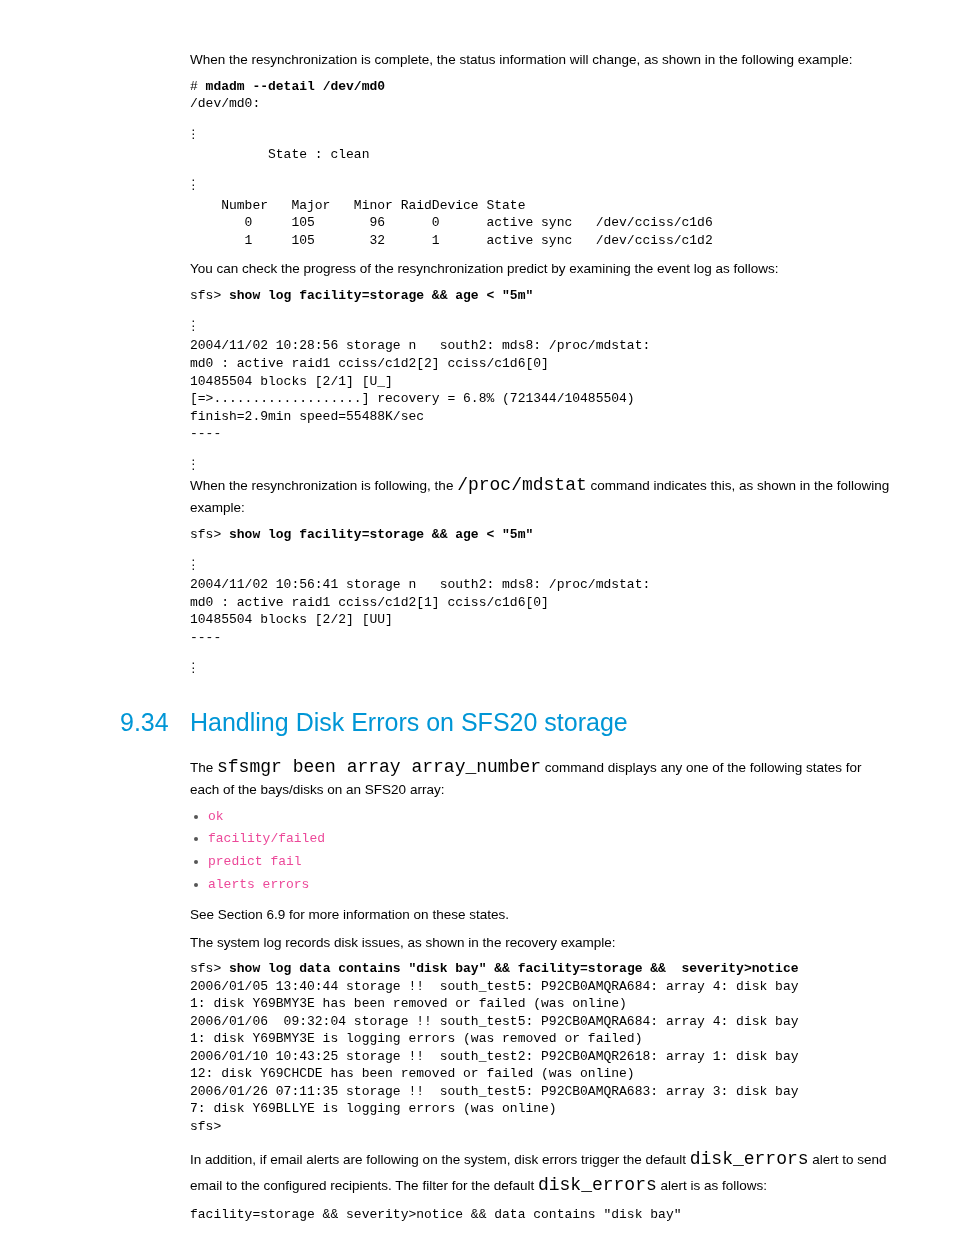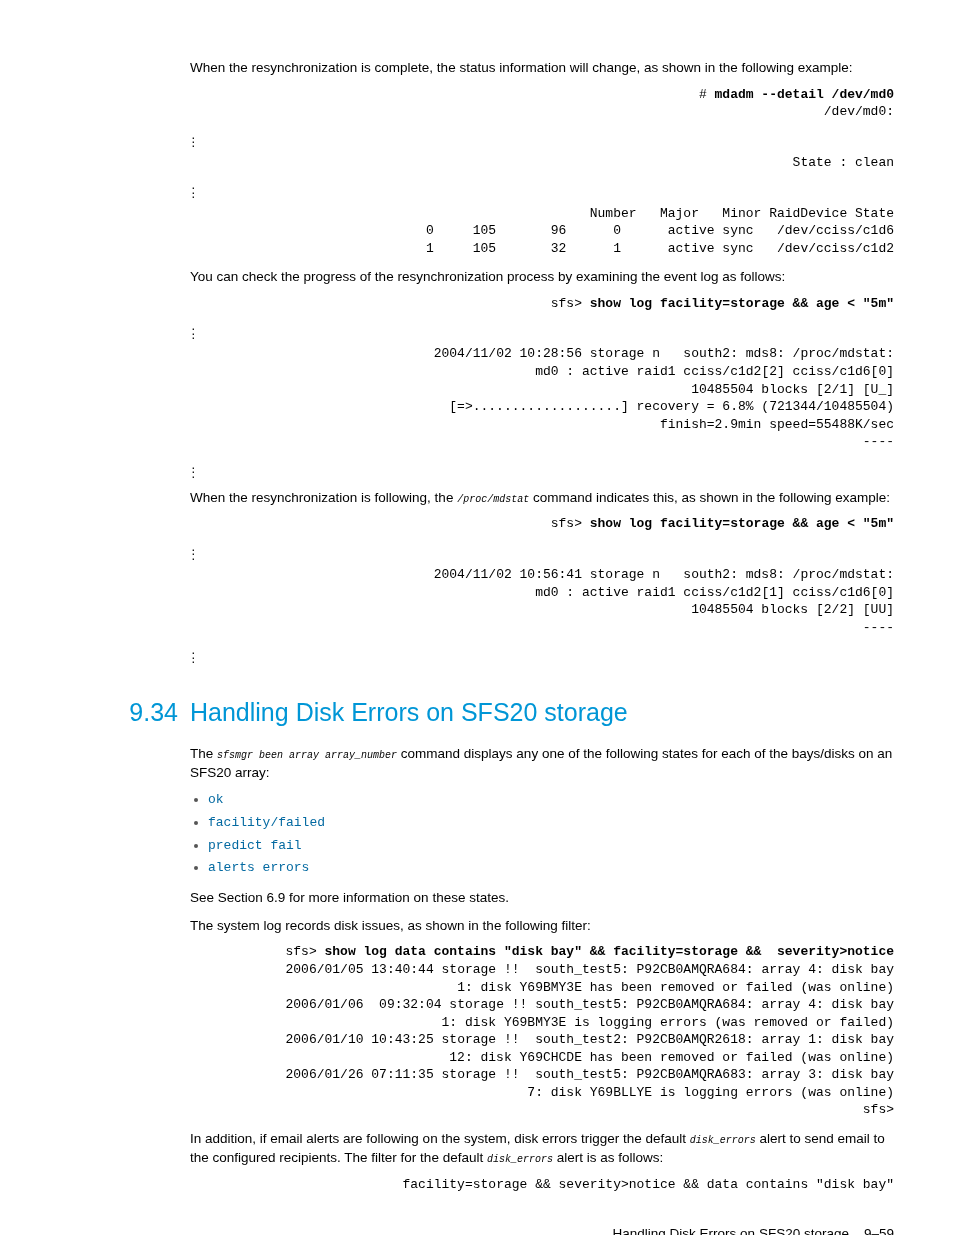--- a/index.html
+++ b/index.html
@@ -6,71 +6,68 @@
     font-family: Arial, Helvetica, sans-serif;
     font-size: 13.5px;
     line-height: 1.45;
     color: #000;
     margin: 0;
     padding: 50px 60px 40px 120px;
     width: 954px;
     box-sizing: border-box;
   }
   .body-text {
-    margin: 8px 0 8px 70px;
+    margin: 0 0 8px 70px;
     font-weight: 300;
   }
   pre {
     font-family: "Courier New", monospace;
     font-size: 13px;
     margin: 4px 0 10px 70px;
     white-space: pre;
     line-height: 1.35;
-    text-align: right;
   }
   pre .bold { font-weight: bold; }
   .vdots {
     font-family: "Courier New", monospace;
     margin-left: 70px;
     line-height: 0.4;
     letter-spacing: 0;
     font-size: 11px;
     padding: 3px 0;
   }
   .section-heading {
     color: #0096D6;
     font-weight: 300;
     font-size: 25px;
     margin: 28px 0 14px 0;
     display: flex;
     align-items: baseline;
   }
   .section-number {
     width: 70px;
-    text-align: right;
     padding-right: 12px;
     box-sizing: border-box;
     flex-shrink: 0;
   }
   .section-title { }
   ul.bullets {
     margin: 6px 0 10px 70px;
     padding-left: 18px;
   }
   ul.bullets li {
     font-family: "Courier New", monospace;
     font-size: 13px;
     margin-bottom: 4px;
-    color: #0369a1;
+    color: #ec4899;
   }
   ul.bullets li::marker { color: #555; }
   code.inline {
     font-family: "Courier New", monospace;
-    font-size: 10px;
-    font-style: italic;
+    font-size: 18px;
   }
   .footer {
     margin-top: 30px;
     text-align: right;
     font-weight: 300;
     font-size: 13.5px;
     padding-right: 0;
   }
 </style>
 </head>
@@ -80,21 +77,21 @@
 
 <pre><span># </span><span class="bold">mdadm --detail /dev/md0</span>
 <span>/dev/md0:</span></pre>
 <div class="vdots">.<br>.<br>.</div>
 <pre><span>          State : clean</span></pre>
 <div class="vdots">.<br>.<br>.</div>
 <pre><span>    Number   Major   Minor RaidDevice State
        0     105       96      0      active sync   /dev/cciss/c1d6
        1     105       32      1      active sync   /dev/cciss/c1d2</span></pre>
 
-<p class="body-text">You can check the progress of the resynchronization process by examining the event log as follows:</p>
+<p class="body-text">You can check the progress of the resynchronization predict by examining the event log as follows:</p>
 
 <pre><span>sfs&gt; </span><span class="bold">show log facility=storage &amp;&amp; age &lt; "5m"</span></pre>
 <div class="vdots">.<br>.<br>.</div>
 <pre><span>2004/11/02 10:28:56 storage n   south2: mds8: /proc/mdstat:
 md0 : active raid1 cciss/c1d2[2] cciss/c1d6[0]
 10485504 blocks [2/1] [U_]
 [=&gt;...................] recovery = 6.8% (721344/10485504)
 finish=2.9min speed=55488K/sec
 ----</span></pre>
 <div class="vdots">.<br>.<br>.</div>
@@ -118,21 +115,21 @@
 
 <ul class="bullets">
   <li>ok</li>
   <li>facility/failed</li>
   <li>predict fail</li>
   <li>alerts errors</li>
 </ul>
 
 <p class="body-text">See Section 6.9 for more information on these states.</p>
 
-<p class="body-text">The system log records disk issues, as shown in the following filter:</p>
+<p class="body-text">The system log records disk issues, as shown in the recovery example:</p>
 
 <pre><span>sfs&gt; </span><span class="bold">show log data contains "disk bay" &amp;&amp; facility=storage &amp;&amp;  severity&gt;notice</span>
 <span>2006/01/05 13:40:44 storage !!  south_test5: P92CB0AMQRA684: array 4: disk bay
 1: disk Y69BMY3E has been removed or failed (was online)
 2006/01/06  09:32:04 storage !! south_test5: P92CB0AMQRA684: array 4: disk bay
 1: disk Y69BMY3E is logging errors (was removed or failed)
 2006/01/10 10:43:25 storage !!  south_test2: P92CB0AMQR2618: array 1: disk bay
 12: disk Y69CHCDE has been removed or failed (was online)
 2006/01/26 07:11:35 storage !!  south_test5: P92CB0AMQRA683: array 3: disk bay
 7: disk Y69BLLYE is logging errors (was online)

